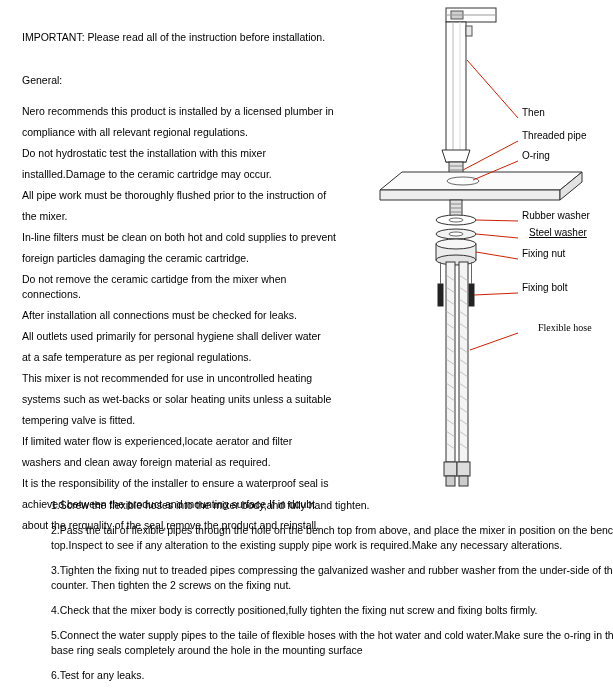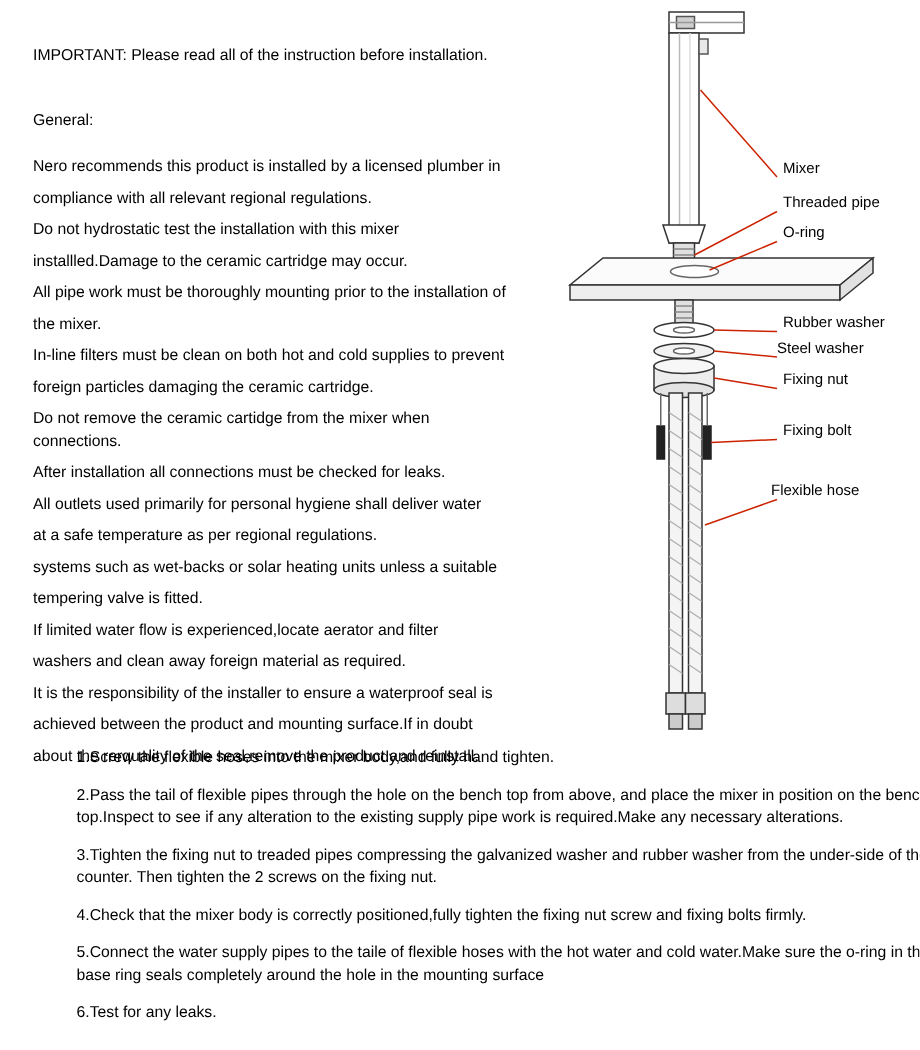--- a/index.html
+++ b/index.html
@@ -81,28 +81,29 @@
 <div class="page">
 
   <div class="left-col">
     <div class="important">IMPORTANT: Please read all of the instruction before installation.</div>
     <div class="general-head">General:</div>
     <div class="body-lines">
       <p>Nero recommends this product is installed by a licensed plumber in</p>
       <p>compliance with all relevant regional regulations.</p>
       <p>Do not hydrostatic test the installation with this mixer</p>
       <p>installled.Damage to the ceramic cartridge may occur.</p>
-      <p>All pipe work must be thoroughly mounting prior to the installation of</p>
+      <p>All pipe work must be thoroughly flushed prior to the instruction of</p>
       <p>the mixer.</p>
       <p>In-line filters must be clean on both hot and cold supplies to prevent</p>
       <p>foreign particles damaging the ceramic cartridge.</p>
       <p>Do not remove the ceramic cartidge from the mixer when connections.</p>
       <p>After installation all connections must be checked for leaks.</p>
       <p>All outlets used primarily for personal hygiene shall deliver water</p>
       <p>at a safe temperature as per regional regulations.</p>
+      <p>This mixer is not recommended for use in uncontrolled heating</p>
       <p>systems such as wet-backs or solar heating units unless a suitable</p>
       <p>tempering valve is fitted.</p>
       <p>If limited water flow is experienced,locate aerator and filter</p>
       <p>washers and clean away foreign material as required.</p>
       <p>It is the responsibility of the installer to ensure a waterproof seal is</p>
       <p>achieved between the product and mounting surface.If in doubt</p>
       <p>about the rerquality of the seal,remove the product and reinstall.</p>
     </div>
   </div>
 
@@ -200,28 +201,28 @@
           <line x1="123" y1="180" x2="168" y2="161"></line>
           <line x1="126" y1="220" x2="168" y2="221"></line>
           <line x1="126" y1="234" x2="168" y2="238"></line>
           <line x1="126" y1="252" x2="168" y2="259"></line>
           <line x1="124" y1="295" x2="168" y2="293"></line>
           <line x1="120" y1="350" x2="168" y2="333"></line>
         </g>
       </g>
     </svg>
 
-    <span class="callout-label" style="left:172px; top:107px;">Mixer</span>
+    <span class="callout-label" style="left:172px; top:107px;">Then</span>
     <span class="callout-label" style="left:172px; top:130px;">Threaded  pipe</span>
     <span class="callout-label" style="left:172px; top:150px;">O-ring</span>
     <span class="callout-label" style="left:172px; top:210px;">Rubber  washer</span>
-    <span class="callout-label" style="left:168px; top:227px;">Steel  washer</span>
+    <span class="callout-label" style="left:179px; top:227px;text-decoration:underline;">Steel  washer</span>
     <span class="callout-label" style="left:172px; top:248px;">Fixing nut</span>
     <span class="callout-label" style="left:172px; top:282px;">Fixing bolt</span>
-    <span class="callout-label" style="left:164px; top:322px;">Flexible hose</span>
+    <span class="callout-label" style="left:188px; top:322px;font-family:Liberation Serif, serif;">Flexible hose</span>
   </div>
 
   <div class="steps">
     <p>1.Screw the flexible hoses into the mixer body,and fully hand tighten.</p>
     <p>2.Pass the tail of flexible pipes through the hole on the bench top from above, and place the mixer in position on the bench top.Inspect to see if any alteration to the existing supply pipe  work is required.Make any necessary alterations.</p>
     <p>3.Tighten the fixing nut to treaded pipes compressing the galvanized washer and rubber washer from the under-side of the counter. Then tighten the 2 screws on the fixing nut.</p>
     <p>4.Check that the mixer body is correctly positioned,fully tighten the fixing nut screw and fixing bolts firmly.</p>
     <p>5.Connect the water supply pipes to the taile of flexible hoses with the hot water and cold water.Make sure the o-ring in the base ring seals completely around the hole in the mounting surface</p>
     <p>6.Test for any leaks.</p>
   </div>

